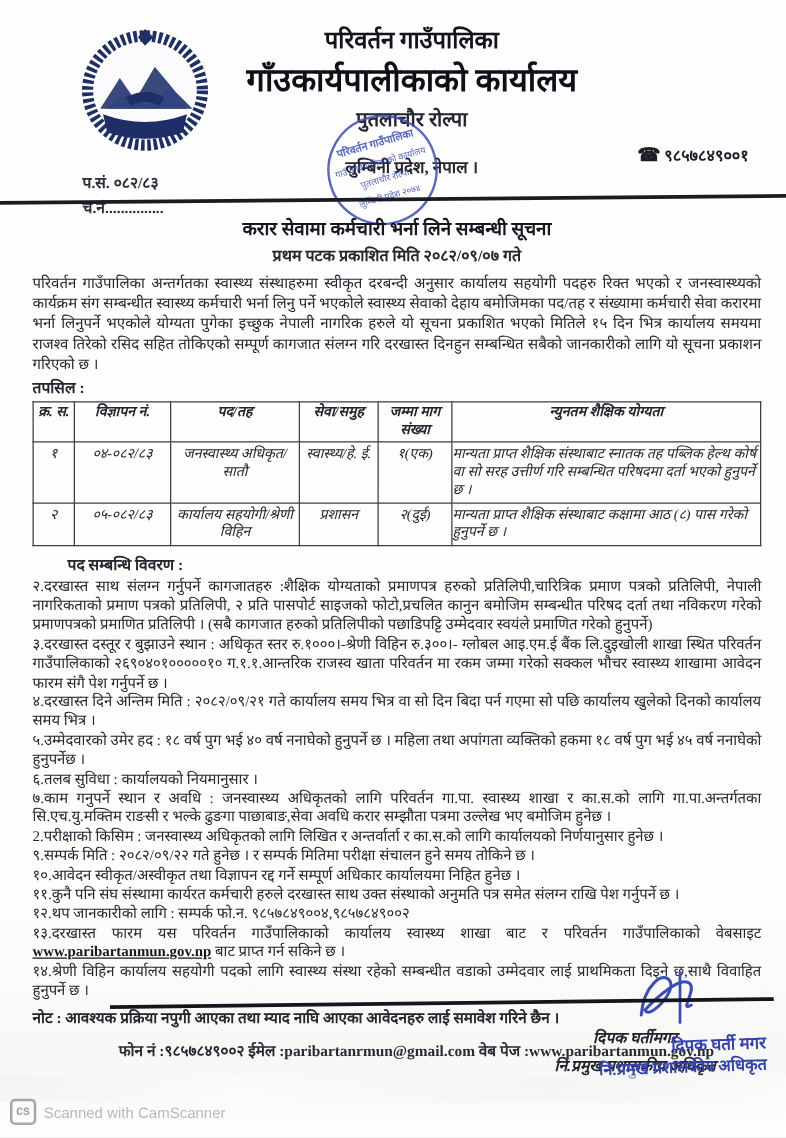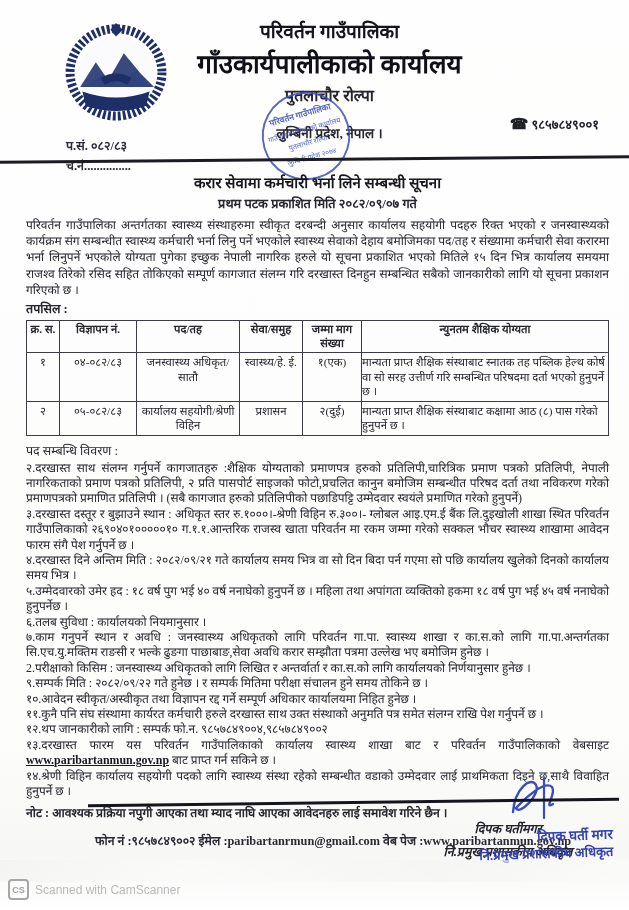--- a/index.html
+++ b/index.html
@@ -24,44 +24,44 @@
   .head-phone .ph-ic{font-size:15px;margin-right:3px;}
   .head-stamp{position:absolute;left:258px;top:88px;width:96px;height:96px;transform:rotate(-16deg);opacity:.85;}
   .hr-top{position:absolute;left:0;right:0;top:158px;height:3px;background:#1b1b22;transform:rotate(-0.5deg);}
   
   .content{position:absolute;left:26px;right:20px;top:172px;}
   .n-title{text-align:center;font-size:15px;font-weight:bold;color:#17171f;}
   .n-pub{text-align:center;font-size:12.8px;font-weight:bold;margin-top:2px;}
   .n-intro{font-size:12px;line-height:16.2px;text-align:justify;margin-top:5px;font-weight:500;}
   .tapasil{font-size:12.5px;font-weight:bold;margin-top:2px;}
   table.vac{border-collapse:collapse;width:100%;margin-top:3px;font-size:11.3px;}
-  table.vac th,table.vac td{border:1.4px solid #3c3c46;padding:2px 0;vertical-align:top;}
+  table.vac th,table.vac td{border:1.4px solid #3c3c46;padding:2px 0;vertical-align:top;font-style:italic;}
   table.vac th{font-weight:bold;text-align:center;line-height:13.5px;}
   table.vac td{line-height:14.5px;}
   table.vac td.c{text-align:center;}
-  .detail-head{font-size:12.5px;font-weight:normal;margin-top:6px;}
+  .detail-head{font-size:12.5px;font-weight:bold;margin-top:6px;margin-left:28px;}
   .detail-list{font-size:11.9px;line-height:15.4px;margin-top:2px;font-weight:500;}
   .detail-list .list-item{text-align:justify;}
   .url{font-weight:bold;text-decoration:underline;color:#17171f;}
   .note-line{font-size:12.2px;font-weight:bold;margin-top:5px;}
   
   .sig-block{position:absolute;right:36px;top:772px;text-align:center;width:170px;font-style:italic;}
   .sig-svg{width:70px;height:52px;margin-left:60px;}
   .sig-name{font-size:12.5px;font-weight:bold;color:#23232d;margin-top:-8px;}
   .sig-title{font-size:12.5px;font-weight:bold;color:#23232d;margin-top:6px;}
   
   .hr-bottom{position:absolute;left:88px;right:10px;top:801px;height:3px;background:#15151d;transform:rotate(-0.7deg);}
   .foot-contact{position:absolute;left:95px;top:832px;font-size:12.3px;font-weight:bold;color:#2a2a34;}
   .foot-stamp{position:absolute;right:16px;top:828px;text-align:right;color:#3442ae;transform:rotate(-2deg);line-height:17px;}
   .foot-stamp .l1{font-size:13.5px;font-weight:bold;}
   .foot-stamp .l2{font-size:13px;font-weight:bold;}
   
   .cam{position:absolute;left:8px;bottom:10px;display:flex;align-items:center;gap:6px;}
   .cs-badge{width:17px;height:17px;border:2px solid #a7a7a7;border-radius:4px;color:#a0a0a0;
-            font-family:Liberation Sans, sans-serif;font-size:9px;font-weight:bold;
+            font-family:Liberation Mono, monospace;font-size:9px;font-weight:bold;
             display:flex;align-items:center;justify-content:center;}
   .cam-text{font-family:"Liberation Sans","DejaVu Sans",sans-serif;font-size:12px;color:#b9b9b9;}
   .scan-smudge{position:absolute;left:0;right:0;bottom:28px;height:22px;
                background:linear-gradient(90deg,#f1f1ef 0%,#fbfbfa 30%,#f3f3f1 70%,#fbfbfa 100%);opacity:.6;}
 </style>
 </head>
 <body>
 
 <div class="page">
 

